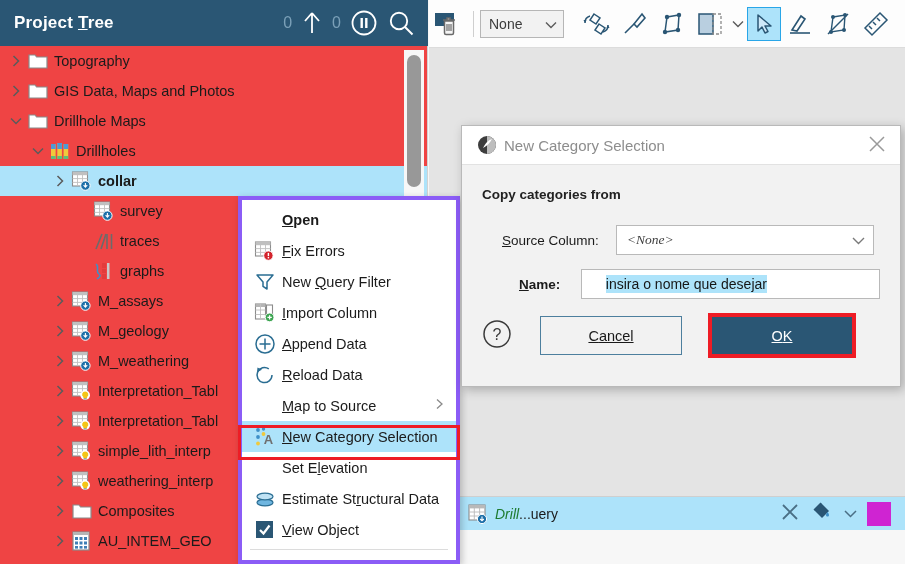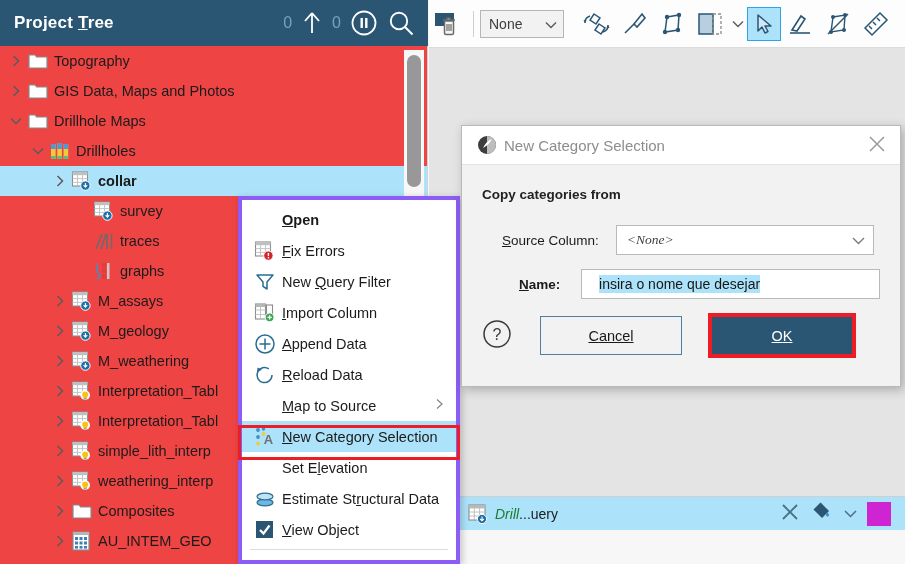--- a/index.html
+++ b/index.html
@@ -117,21 +117,21 @@
   .fld-row{display:flex;align-items:center;margin-bottom:14px;}
   .fld-lbl{font-size:13.5px;color:#1b1b1b;}
   .fld-lbl.bold{font-weight:700;}
   .combo{
     height:30px;border:1px solid #b9b9b9;background:#ffffff;display:flex;align-items:center;
     justify-content:space-between;padding:0 8px 0 10px;box-sizing:border-box;cursor:pointer;
   }
   .combo .cv{font-size:13.5px;color:#404040;font-style:italic;font-family:Liberation Serif, serif;}
   .txtfield{
     height:30px;border:1px solid #b9b9b9;background:#ffffff;display:flex;align-items:center;
-    padding:0 17px;box-sizing:border-box;cursor:text;
+    padding:0 24px;box-sizing:border-box;cursor:text;
   }
   .txtfield .sel-text{background:#ade3fa;font-size:14px;color:#161616;padding:1px 0;}
   .btn-row{display:flex;align-items:center;margin-top:14px;}
   .help-ico{width:34px;cursor:pointer;}
   .btn{
     height:39px;display:flex;align-items:center;justify-content:center;
     font-size:14.5px;cursor:pointer;box-sizing:border-box;
   }
   .btn-cancel{width:142px;border:1px solid #4d7f9e;background:#f2f2f2;color:#1a1a1a;margin-left:24px;}
   .btn-ok-wrap{margin-left:26px;border:4px solid #ee1c25;box-sizing:border-box;}

